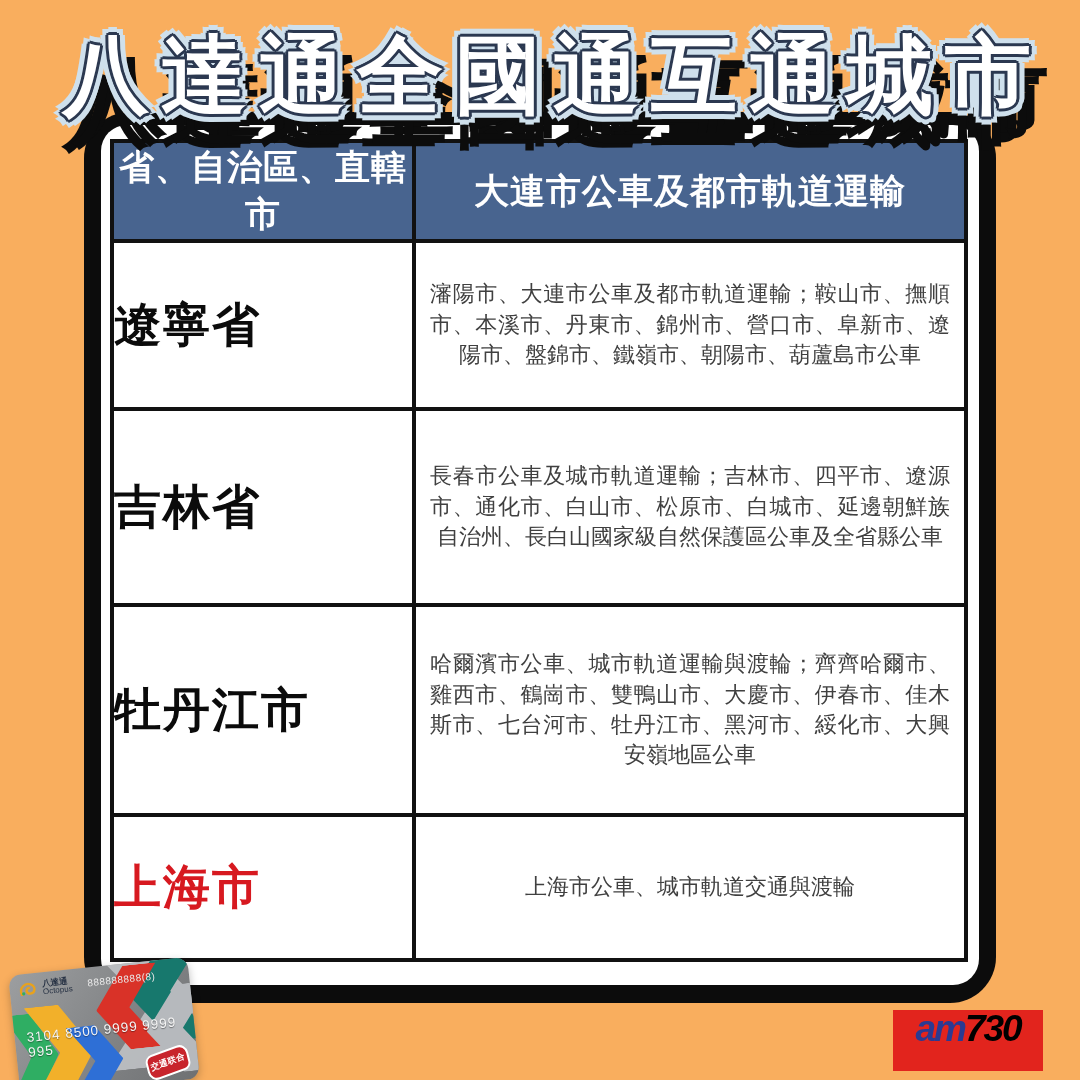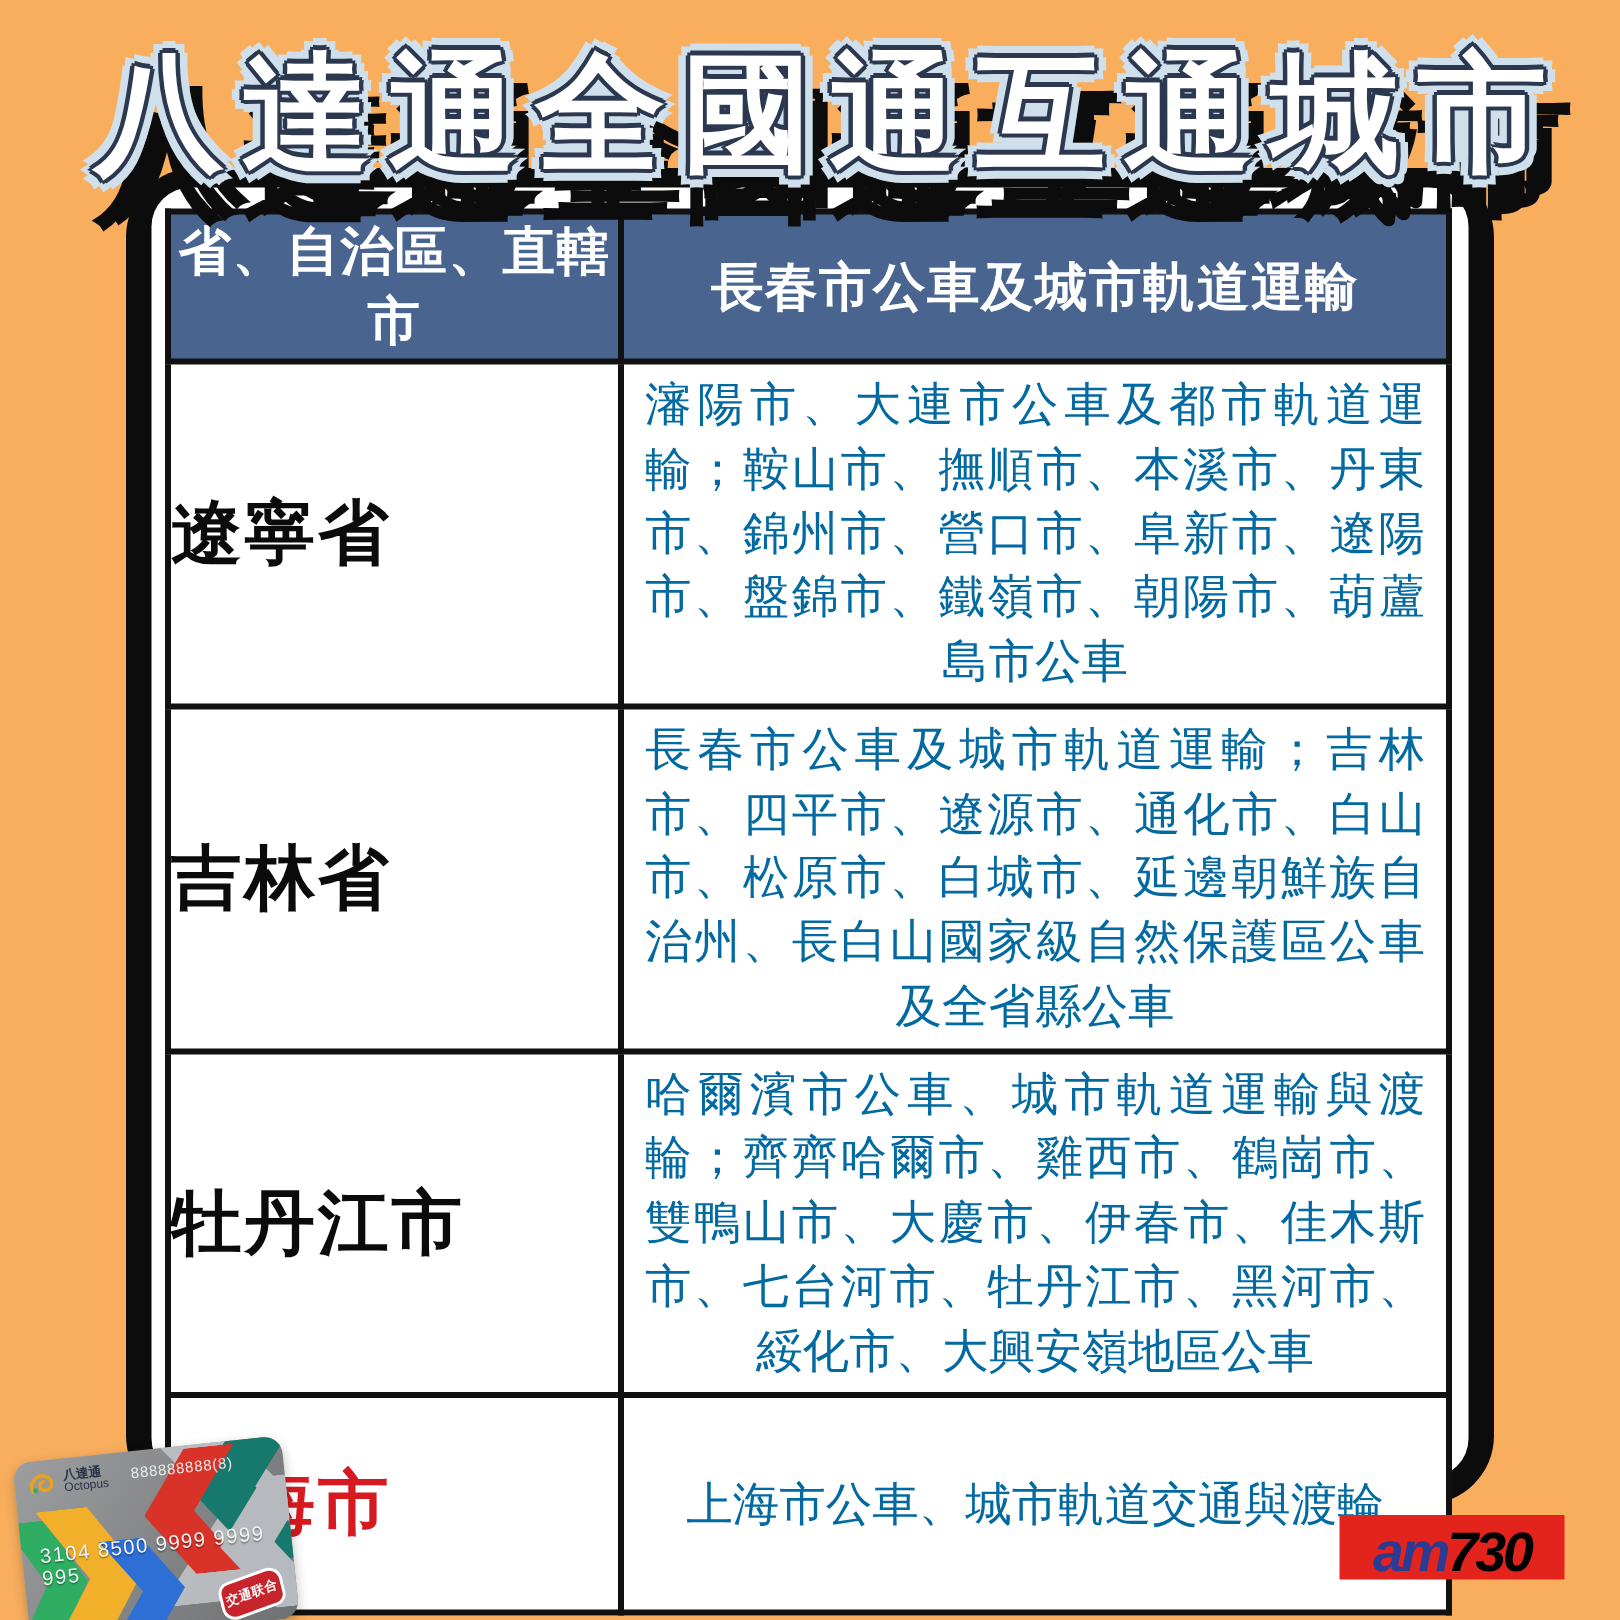--- a/index.html
+++ b/index.html
@@ -79,23 +79,23 @@
   .cell-region {
     text-align: left;
     vertical-align: middle;
     font-size: 47px;
     font-weight: bold;
     color: #0b0b0b;
     letter-spacing: 2px;
   }
   .cell-scope {
     vertical-align: middle;
-    font-size: 31px;
+    font-size: 22px;
     line-height: 1.38;
-    color: #0369a1;
+    color: #404040;
     padding: 6px 14px;
     text-align: justify;
     text-align-last: center;
   }
   .row-liaoning  { height: 168px; }
   .row-jilin     { height: 196px; }
   .row-heilong   { height: 210px; }
   .row-shanghai  { height: 145px; }
   .row-shanghai .cell-region { color: #d71920; }
   .row-shanghai .cell-scope  { text-align: center; }
@@ -148,23 +148,23 @@
     transform: rotate(-14deg) skewX(-6deg);
     display: flex; align-items: center; justify-content: center;
     z-index: 4;
   }
   .t-union span { color: #fff; font-size: 8.5px; font-weight: bold; letter-spacing: .5px; }
 
   
   .am730 {
     position: absolute;
     left: 893px; top: 1010px;
-    width: 150px; height: 43px;
+    width: 150px; height: 61px;
     background: #e2241d;
-    display: flex; align-items: flex-end; justify-content: center;
+    display: flex; align-items: flex-start; justify-content: center;
     z-index: 10;
   }
   .am730 .am  { color: #2b3a92; font-weight: bold; font-style: italic; font-size: 37px; letter-spacing: -2px; line-height: 1; }
   .am730 .n730 { color: #000000; font-weight: bold; font-style: italic; font-size: 37px; letter-spacing: -2px; line-height: 1; }
 </style>
 </head>
 <body>
 
 <div class="stage">
 
@@ -174,21 +174,21 @@
   <div class="poster-title">八達通全國通互通城市</div>
 
   <table class="info-table">
     <colgroup>
         <col class="col-region">
         <col>
       </colgroup>
     <thead>
       <tr>
         <th>省、自治區、直轄市</th>
-        <th>長春市公車及城市軌道運輸</th>
+        <th>大連市公車及都市軌道運輸</th>
       </tr>
     </thead>
     <tbody>
       <tr class="row-liaoning">
         <td class="cell-region">遼寧省</td>
         <td class="cell-scope">瀋陽市、大連市公車及都市軌道運輸；鞍山市、撫順市、本溪市、丹東市、錦州市、營口市、阜新市、遼陽市、盤錦市、鐵嶺市、朝陽市、葫蘆島市公車</td>
       </tr>
       <tr class="row-jilin">
         <td class="cell-region">吉林省</td>
         <td class="cell-scope">長春市公車及城市軌道運輸；吉林市、四平市、遼源市、通化市、白山市、松原市、白城市、延邊朝鮮族自治州、長白山國家級自然保護區公車及全省縣公車</td>

